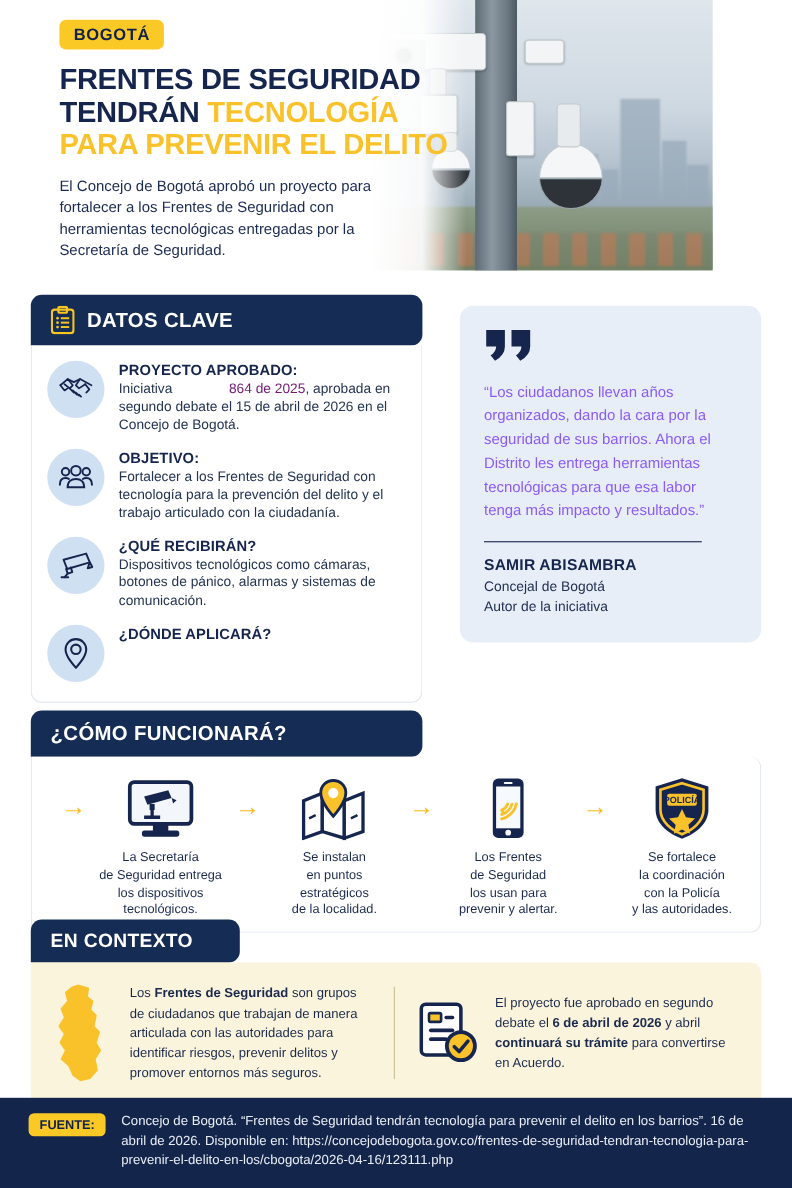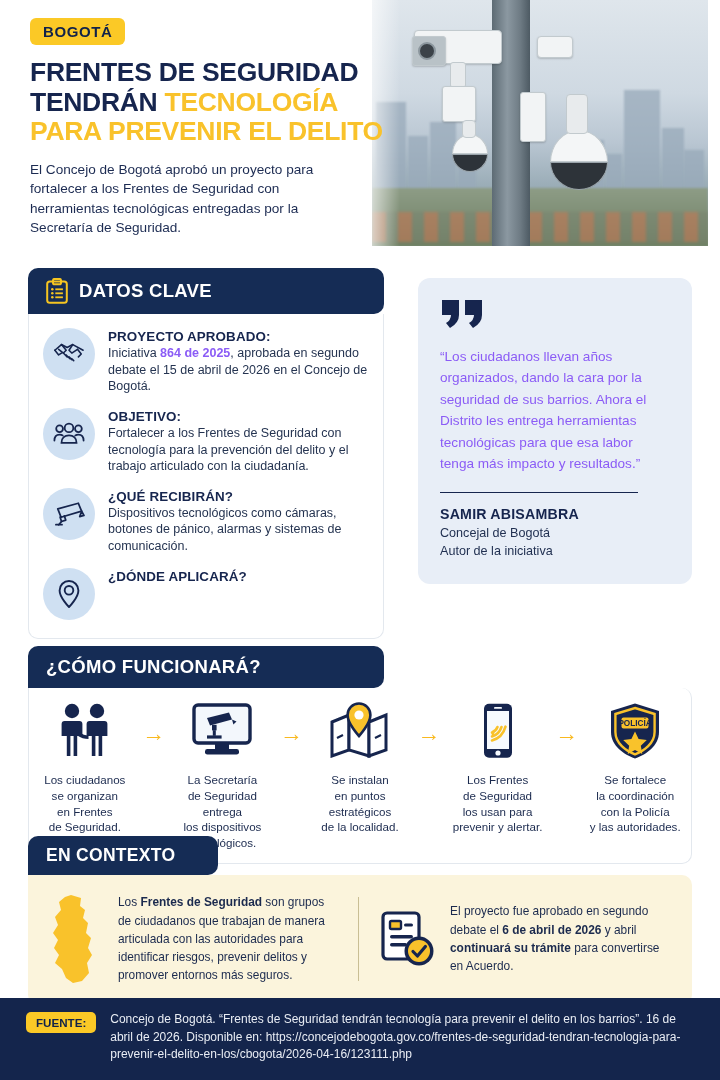--- a/index.html
+++ b/index.html
@@ -15,24 +15,25 @@
   .page {
     position: relative;
     width: 720px;
     height: 1080px;
     background: #ffffff;
   }
 
   
   .header {
     position: relative;
-    width: 708px;
+    width: 624px;
     height: 248px;
     background: #ffffff;
     overflow: hidden;
+    margin-left: 24px;
   }
 
   .hero-photo {
     position: absolute;
     right: 0;
     top: 0;
     width: 336px;
     height: 246px;
     overflow: hidden;
   }
@@ -148,21 +149,21 @@
     width: 52px; height: 52px; border-radius: 50%;
     background: #CFE0F2;
     display: flex; align-items: center; justify-content: center;
   }
   .datos-txt { padding-top: 1px; }
   .datos-title {
     font-weight: bold; font-size: 13.4px; color: #16254E;
     letter-spacing: .1px; margin-bottom: 1px;
   }
   .datos-desc { font-size: 12.5px; line-height: 1.33; color: #253451; }
-  .datos-desc b { font-weight: bold; color: #8b5cf6; }
+  .datos-desc b { font-weight: normal; color: #701a75; margin-left: 48px; }
 
   
   .quote-card {
     position: absolute; left: 418px; top: 278px; width: 274px;
     background: #E8EEF7;
     border-radius: 12px;
     padding: 20px 22px 24px 22px;
   }
   .quote-mark {
     font-family: "Liberation Serif", serif;
@@ -182,21 +183,21 @@
   .como-head { width: 356px; border-radius: 10px 10px 10px 0; }
   .como-body {
     background: #ffffff;
     border: 1px solid #e3e8ee;
     border-top: none;
     border-radius: 0 10px 10px 10px;
     padding: 14px 10px 12px 10px;
     display: flex; align-items: flex-start; justify-content: center;
   }
   .step { width: 112px; text-align: center; }
-  .step-ico { height: 62px; display: flex; align-items: flex-start; justify-content: center; }
+  .step-ico { height: 62px; display: flex; align-items: flex-end; justify-content: center; }
   .step-label { margin-top: 8px; font-size: 11.6px; line-height: 1.36; color: #1B2A4E; }
   .arrow {
     width: 46px; flex: 0 0 auto; height: 62px;
     display: flex; align-items: center; justify-content: center;
     color: #F9B91F; font-size: 23px; line-height: 1;
   }
 
   
   .ctx-wrap { position: absolute; left: 28px; top: 836px; width: 664px; }
   .ctx-head { width: 190px; border-radius: 10px 10px 10px 0; padding: 9px 18px; font-size: 17.5px; }
@@ -394,32 +395,20 @@
       <span>Autor de la iniciativa</span>
     </div>
   </div>
 
   <div class="como-wrap">
     <div class="sec-head como-head">
       <span>¿CÓMO FUNCIONARÁ?</span>
     </div>
     <div class="como-body">
 
-      <div class="step">
-        <div class="step-ico">
-          <svg width="58" height="56" viewBox="0 0 58 56" fill="#16254E">
-            <circle cx="16" cy="9" r="7.2"></circle>
-            <path d="M8.6 19 h14.8 a3 3 0 0 1 3 3 v12 h-5.2 v20 h-3.6 v-20 h-3.2 v20 h-3.6 v-20 h-5.2 v-12 a3 3 0 0 1 3 -3 z"></path>
-            <circle cx="41" cy="9" r="7.2"></circle>
-            <path d="M33.6 19 h14.8 a3 3 0 0 1 3 3 v12 h-5.2 v20 h-3.6 v-20 h-3.2 v20 h-3.6 v-20 h-5.2 v-12 a3 3 0 0 1 3 -3 z"></path>
-            <path d="M23 30 q5 3.5 9.5 3.5 v3.6 q-6 0 -11.2 -3.6 z"></path>
-          </svg>
-        </div>
-        <div class="step-label">Los ciudadanos<br>se organizan<br>en Frentes<br>de Seguridad.</div>
-      </div>
 
       <div class="arrow">→</div>
 
       <div class="step">
         <div class="step-ico">
           <svg width="62" height="56" viewBox="0 0 62 56">
             <rect x="3" y="3" width="56" height="38" rx="4" fill="#F3F7FC" stroke="#16254E" stroke-width="3.4"></rect>
             <rect x="24" y="42" width="14" height="6" fill="#16254E"></rect>
             <rect x="14" y="47" width="34" height="5.6" rx="2.4" fill="#16254E"></rect>
             <g fill="#16254E">

